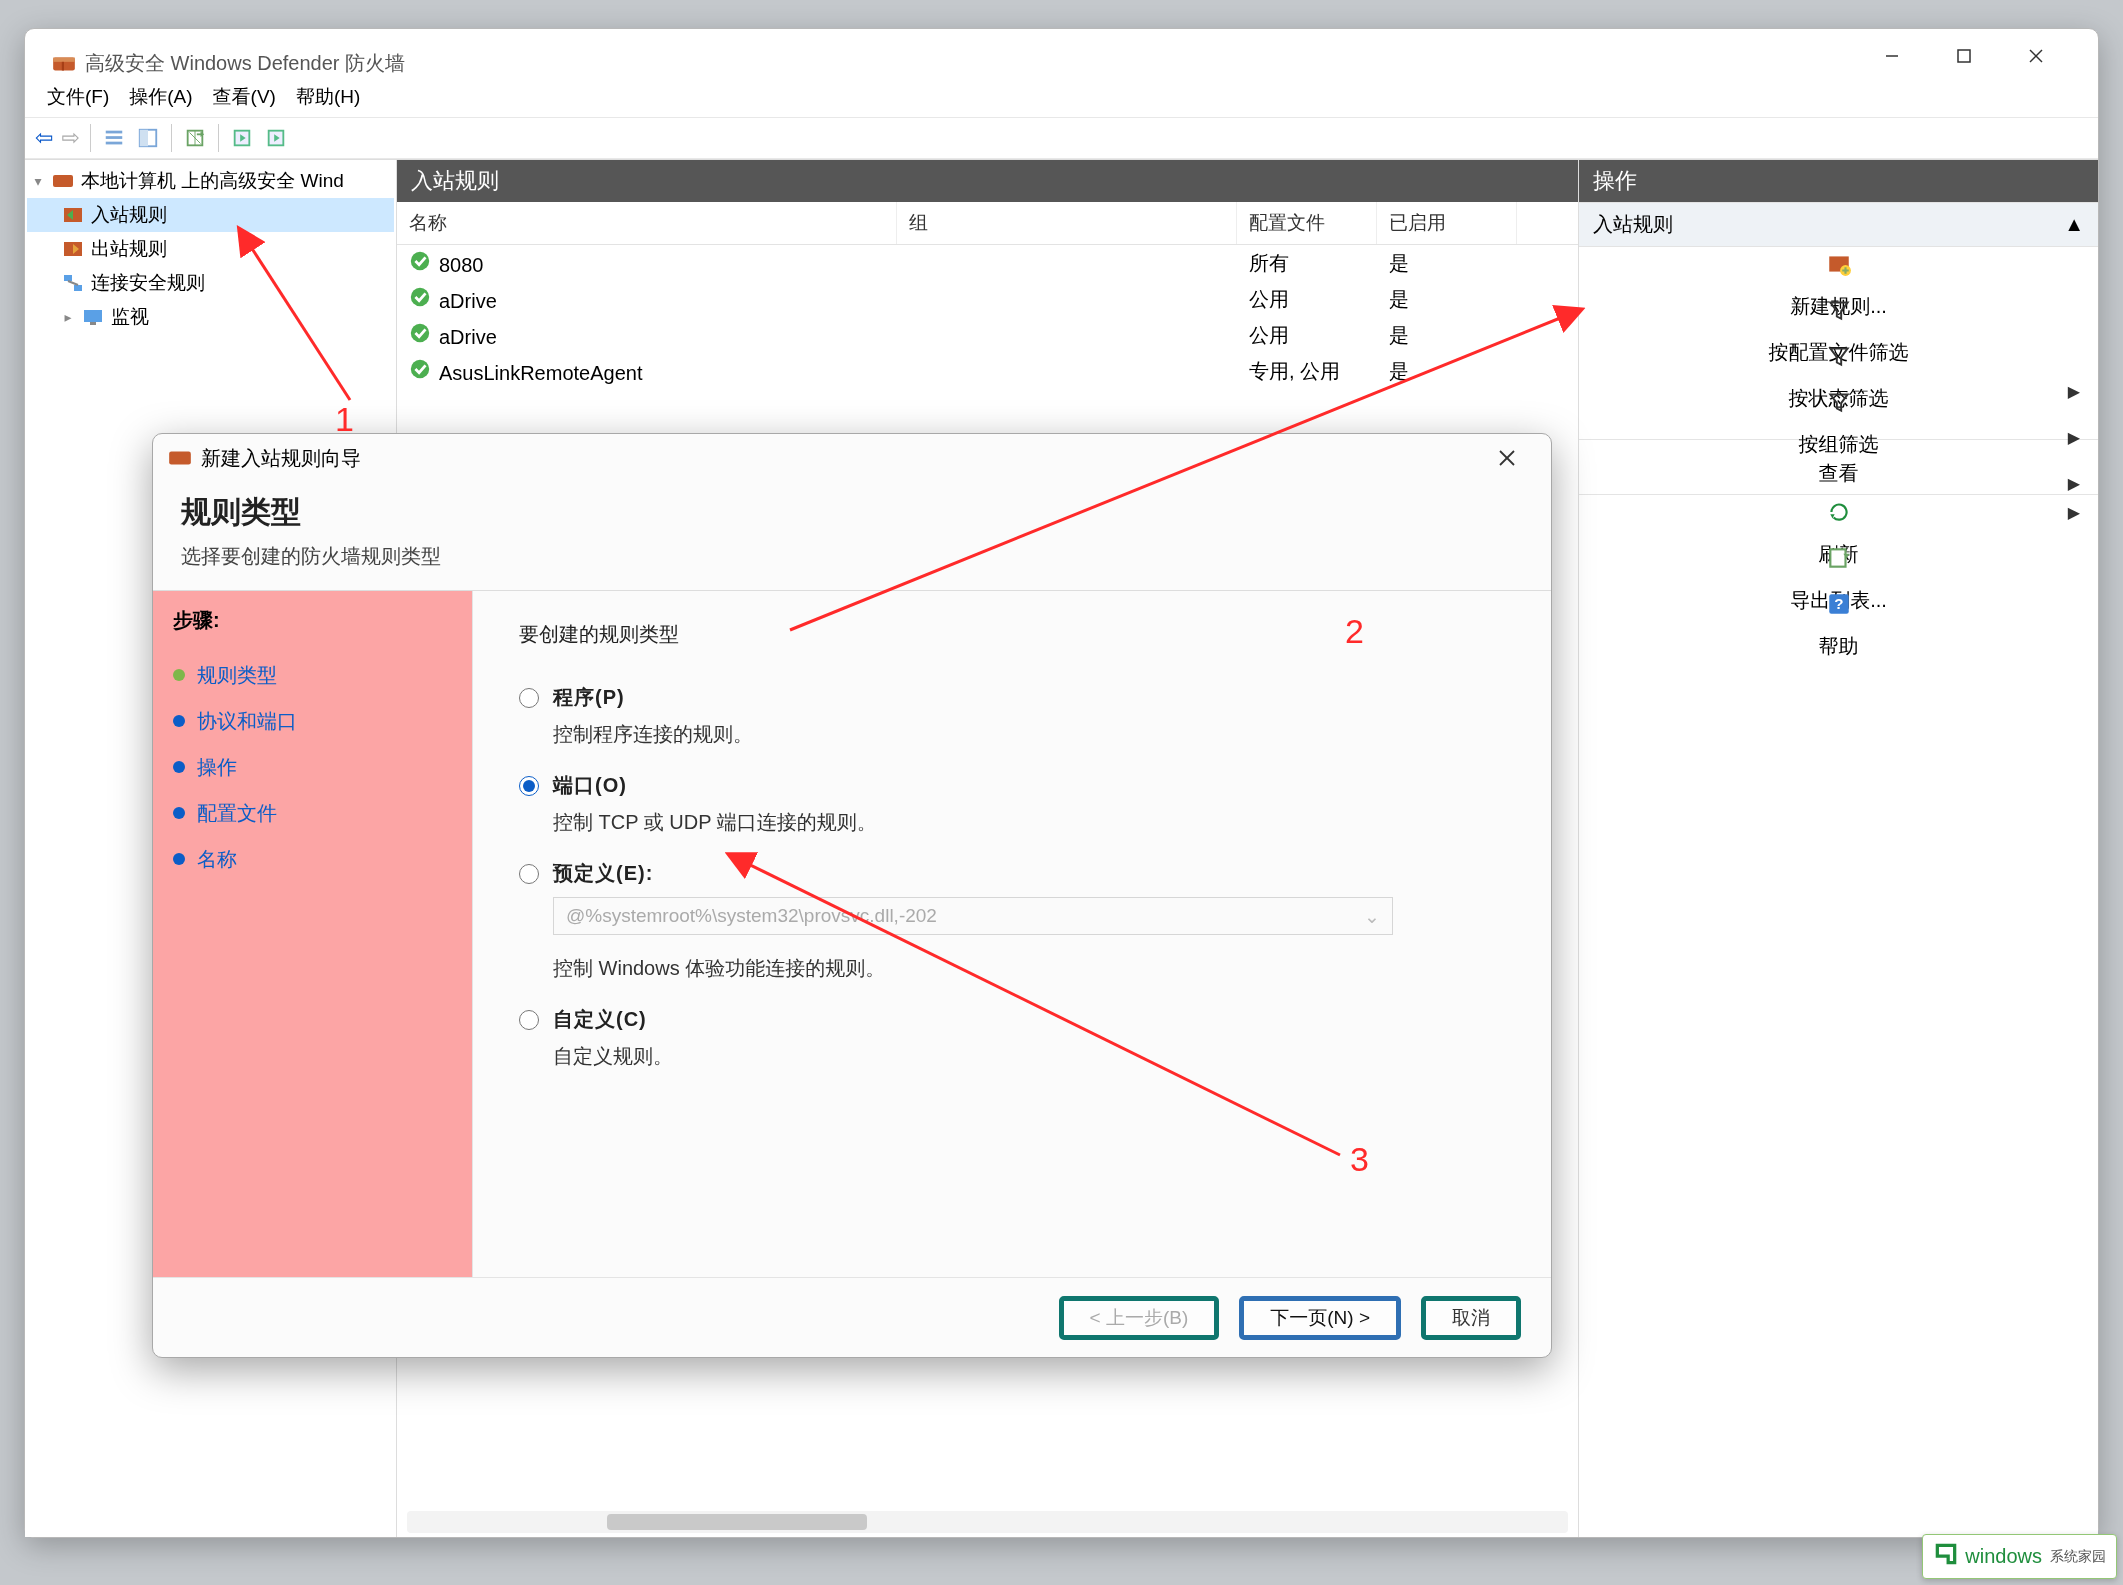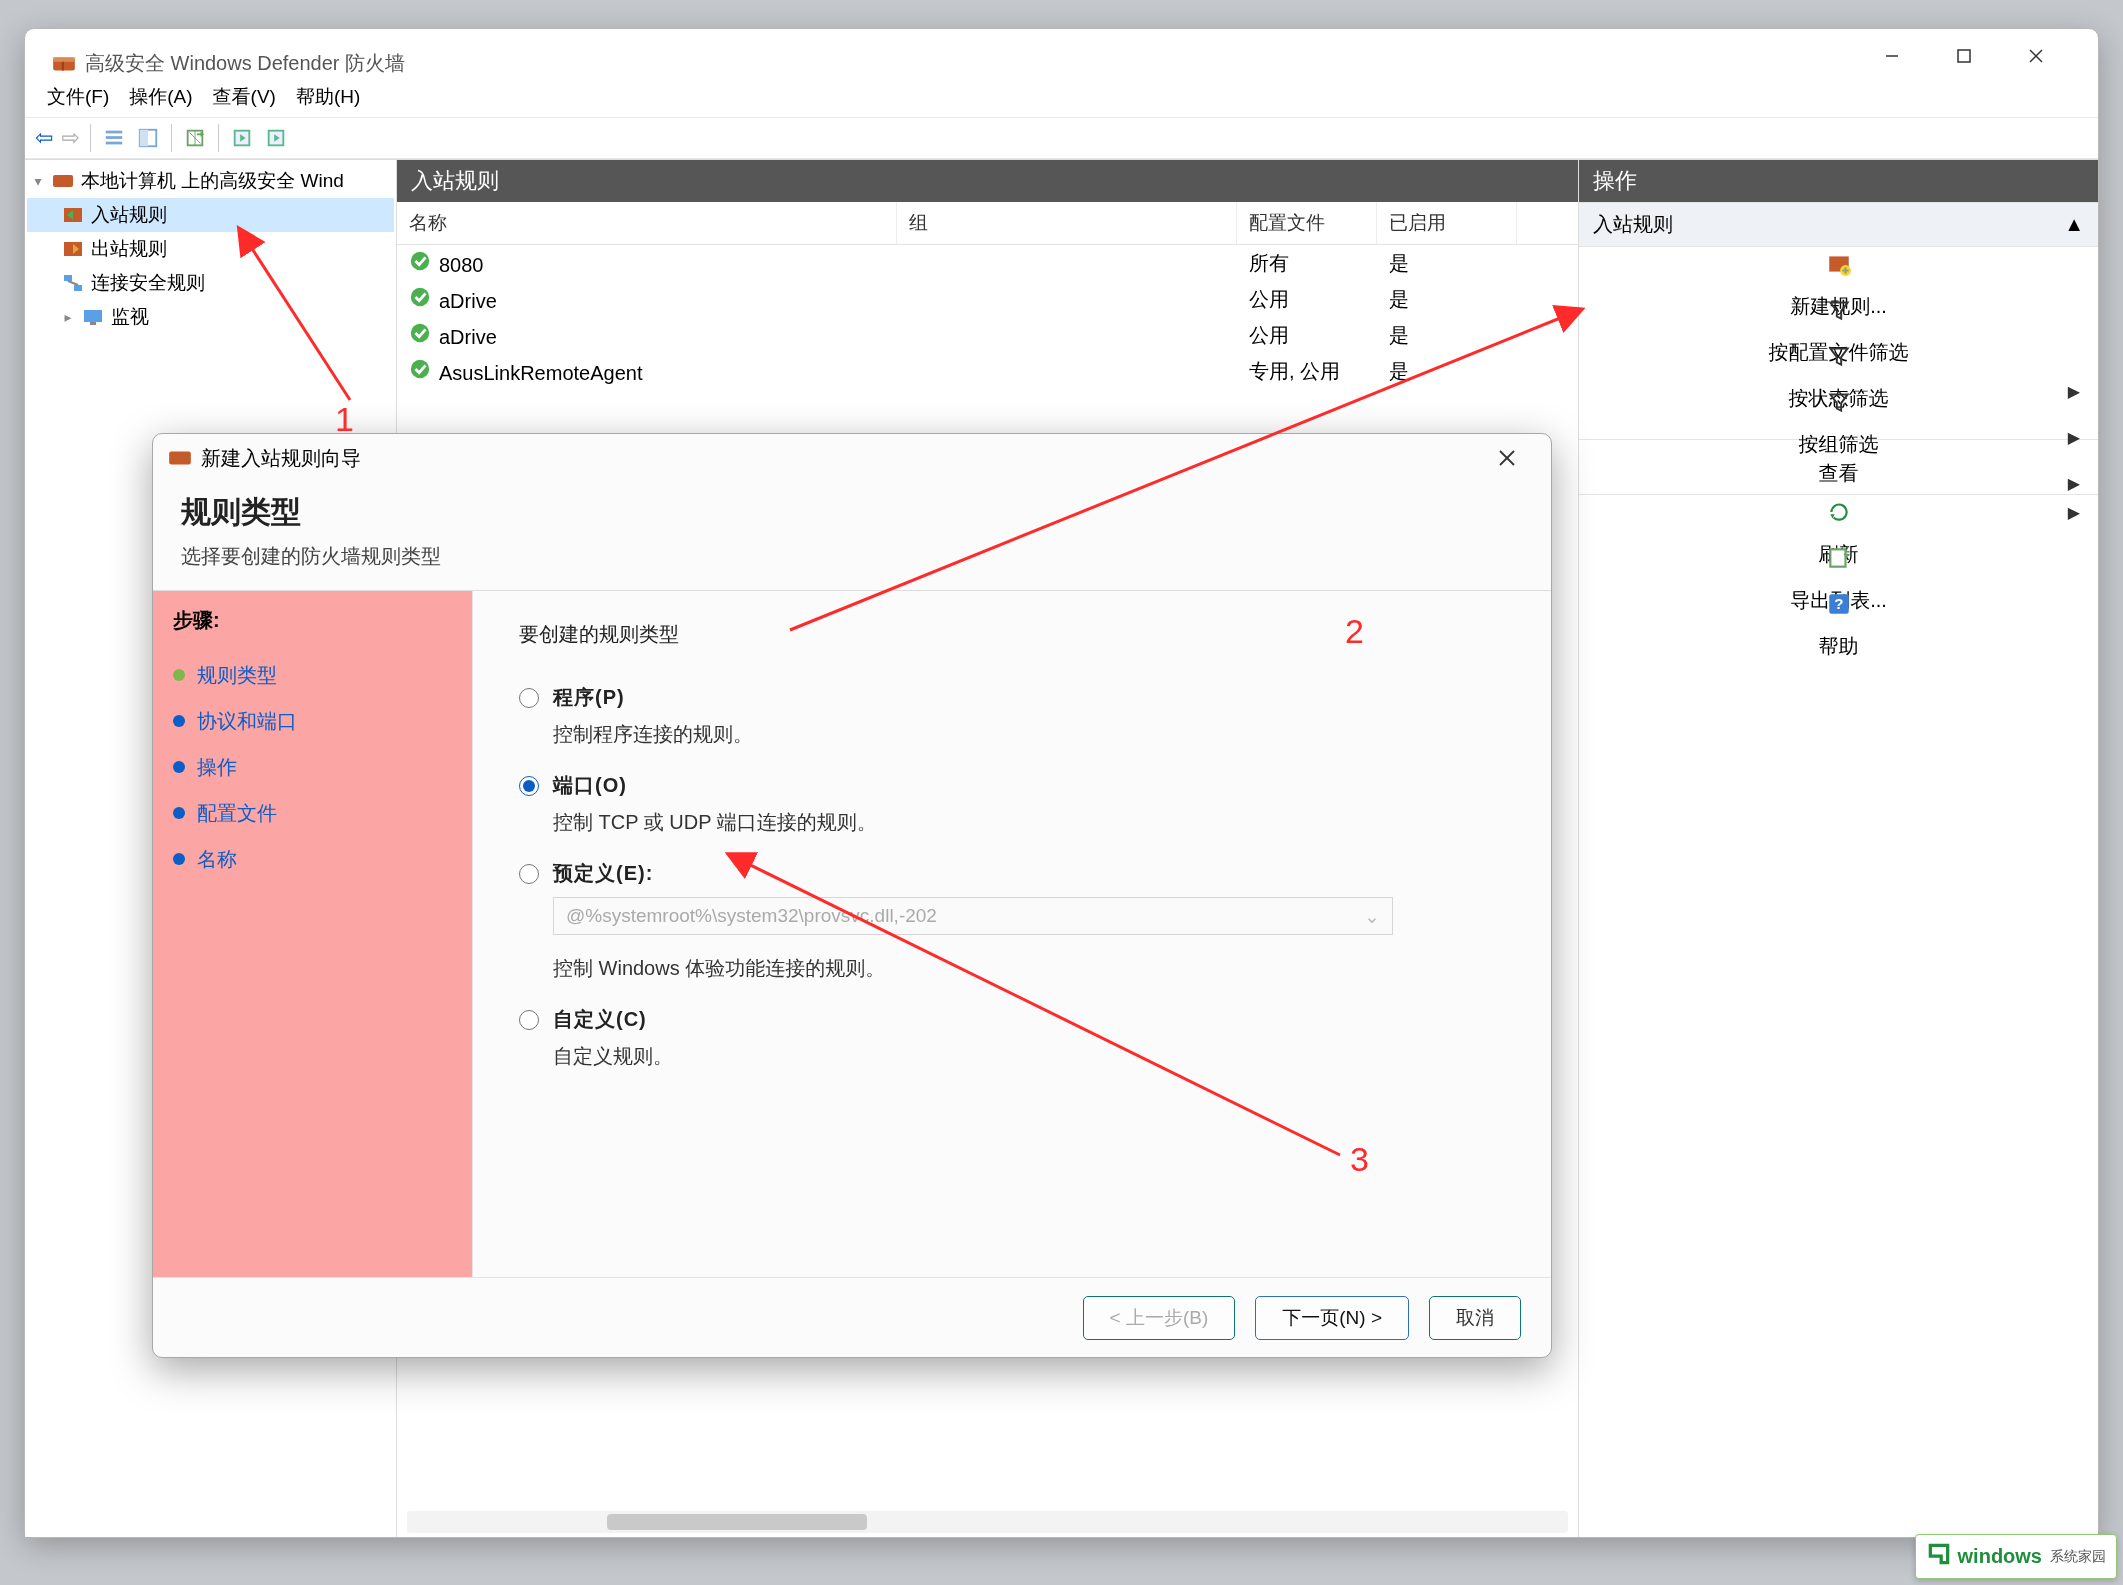--- a/index.html
+++ b/index.html
@@ -71,21 +71,21 @@
   .bullet { width:12px; height:12px; border-radius:50%; background:#7fb74a; flex:0 0 12px;}
   .bullet.cur { background:#0b5dc7;}
   .wiz-content { flex:1; padding:30px 46px; font-size:20px; color:#222;}
   .wiz-q { margin-bottom:36px;}
   .radio-row { display:flex; align-items:flex-start; gap:14px; margin-bottom:10px;}
   .radio-row input[type=radio]{ width:20px; height:20px; margin-top:4px; accent-color:#0b5dc7;}
   .radio-label { font-weight:600; letter-spacing:1px;}
   .radio-desc { margin-left:34px; margin-bottom:24px; color:#333;}
   .predef-select { margin-left:34px; width:840px; height:38px; border:1px solid #d6d6d6; background:#fafafa; color:#aaa; padding:0 12px; font-size:19px; display:flex; align-items:center; justify-content:space-between;}
   .wiz-footer { height:80px; border-top:1px solid #e4e4e4; display:flex; align-items:center; justify-content:flex-end; gap:20px; padding:0 30px;}
-  .btn { height:44px; padding:0 26px; border:1px solid #0f766e; background:#fdfdfd; border-radius:5px; font-size:19px; display:flex; align-items:center; gap:8px; color:#333;}
+  .btn { height:44px; padding:0 26px; border:5px solid #0f766e; background:#fdfdfd; border-radius:5px; font-size:19px; display:flex; align-items:center; gap:8px; color:#333;}
   .btn.disabled { color:#aaa; }
   .btn.primary { border-color:#2f6fb3; color:#111; }
 
   
   .anno { position:absolute; color:#ff2a2a; font-size:34px; font-weight:400;}
   svg.arrow { position:absolute; overflow:visible; }
 
   
   .watermark { position:absolute; bottom:6px; right:6px; background:#fff; border:1px solid #93c776; border-radius:4px; padding:6px 10px; display:flex; align-items:center; gap:6px; font-size:20px; color:#1f8e3d; box-shadow:0 2px 6px rgba(0,0,0,.2);}
   .watermark .sub { font-size:14px; color:#555; margin-left:2px;}
@@ -475,15 +475,15 @@
       </marker>
     </defs>
   <line x1="620" y1="310" x2="10" y2="10" stroke="#ff2a2a" stroke-width="3" marker-end="url(#ah3)"></line>
 </svg>
 <div class="anno" style="top:1140px; left:1350px;">3</div>
 
 <div class="watermark">
   <span><svg width="26" height="26" viewBox="0 0 24 24">
         <path d="M4 4 H20 V20 H14 V14 H4 Z" fill="none" stroke="#1f8e3d" stroke-width="3"></path>
       </svg></span>
-  <span style="font-weight:700;">windows</span>
+  <span style="font-weight:400;">windows</span>
     <span class="sub">系统家园</span>
 </div>
 
 </body></html>

